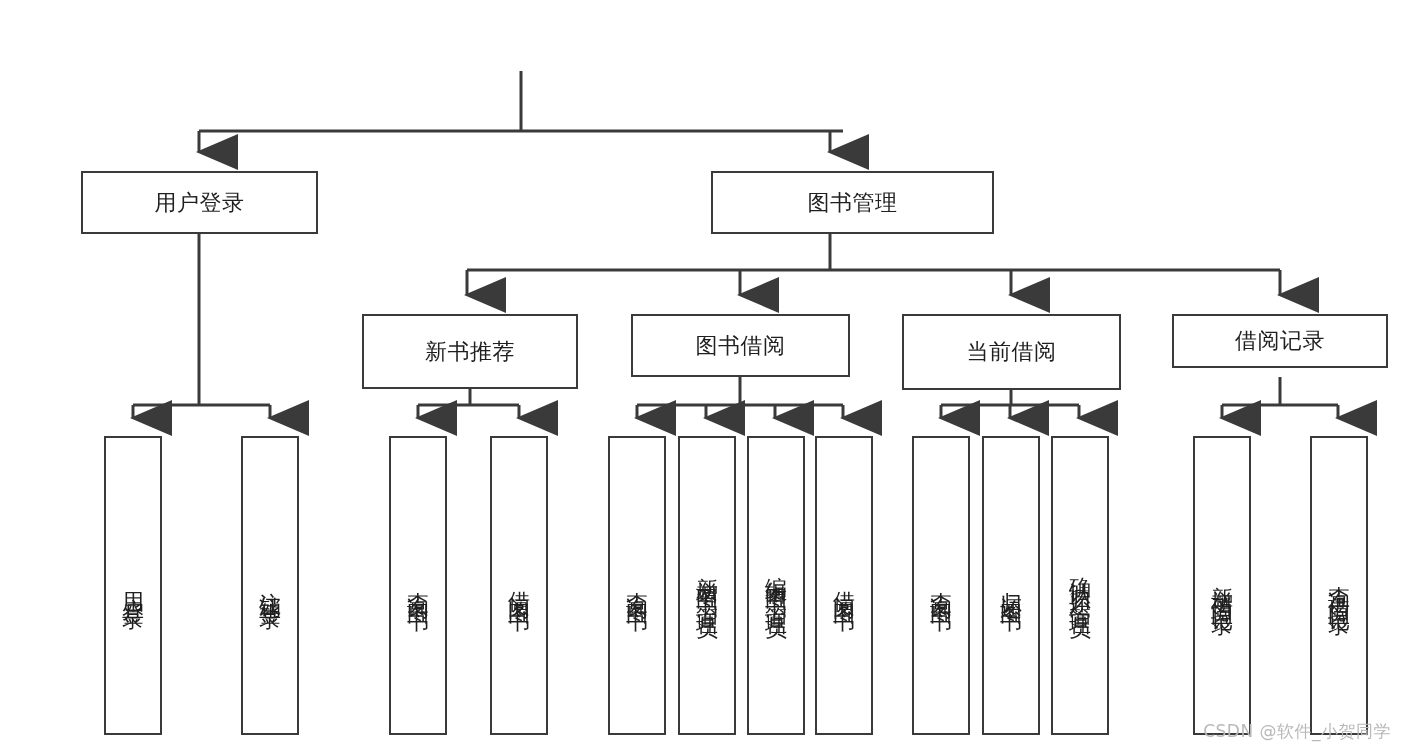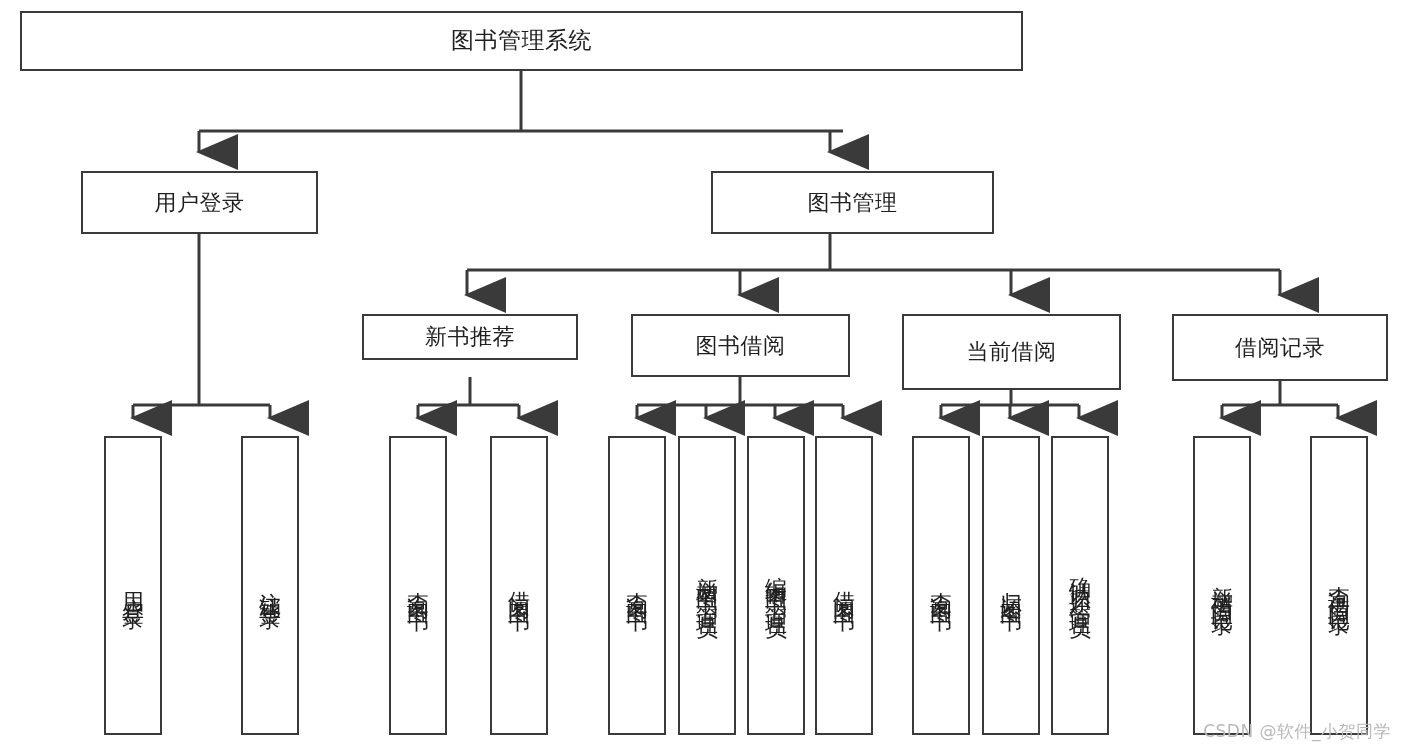--- a/index.html
+++ b/index.html
@@ -125,45 +125,42 @@
       <path d="M 1010 405 L 1010 418" marker-end="url(#arrow)"></path>
       <path d="M 1079 405 L 1079 418" marker-end="url(#arrow)"></path>
 
       <path d="M 1280 377 L 1280 405"></path>
       <path d="M 1222 405 L 1338 405"></path>
       <path d="M 1222 405 L 1222 418" marker-end="url(#arrow)"></path>
       <path d="M 1338 405 L 1338 418" marker-end="url(#arrow)"></path>
     </g>
   </svg>
 
-  <div class="node horiz root" style="left:20px; top:11px; width:1003px; height:60px;">
-    <span class="label">图书管理系统</span>
-  </div>
 
   <div class="node horiz" style="left:81px; top:171px; width:237px; height:63px;">
     <span class="label">用户登录</span>
   </div>
 
   <div class="node horiz" style="left:711px; top:171px; width:283px; height:63px;">
     <span class="label">图书管理</span>
   </div>
 
-  <div class="node horiz" style="left:362px; top:314px; width:216px; height:46px;">
+  <div class="node horiz" style="left:362px; top:314px; width:216px; height:75px;">
     <span class="label">新书推荐</span>
   </div>
 
   <div class="node horiz" style="left:631px; top:314px; width:219px; height:63px;">
     <span class="label">图书借阅</span>
   </div>
 
   <div class="node horiz" style="left:902px; top:314px; width:219px; height:76px;">
     <span class="label">当前借阅</span>
   </div>
 
-  <div class="node horiz" style="left:1172px; top:314px; width:216px; height:67px;">
+  <div class="node horiz" style="left:1172px; top:314px; width:216px; height:54px;">
     <span class="label">借阅记录</span>
   </div>
 
   <div class="node vert" style="left:104px; top:436px; width:58px; height:299px;">
     <span class="label">用户登录</span>
   </div>
 
   <div class="node vert" style="left:241px; top:436px; width:58px; height:299px;">
     <span class="label">注销登录</span>
   </div>

